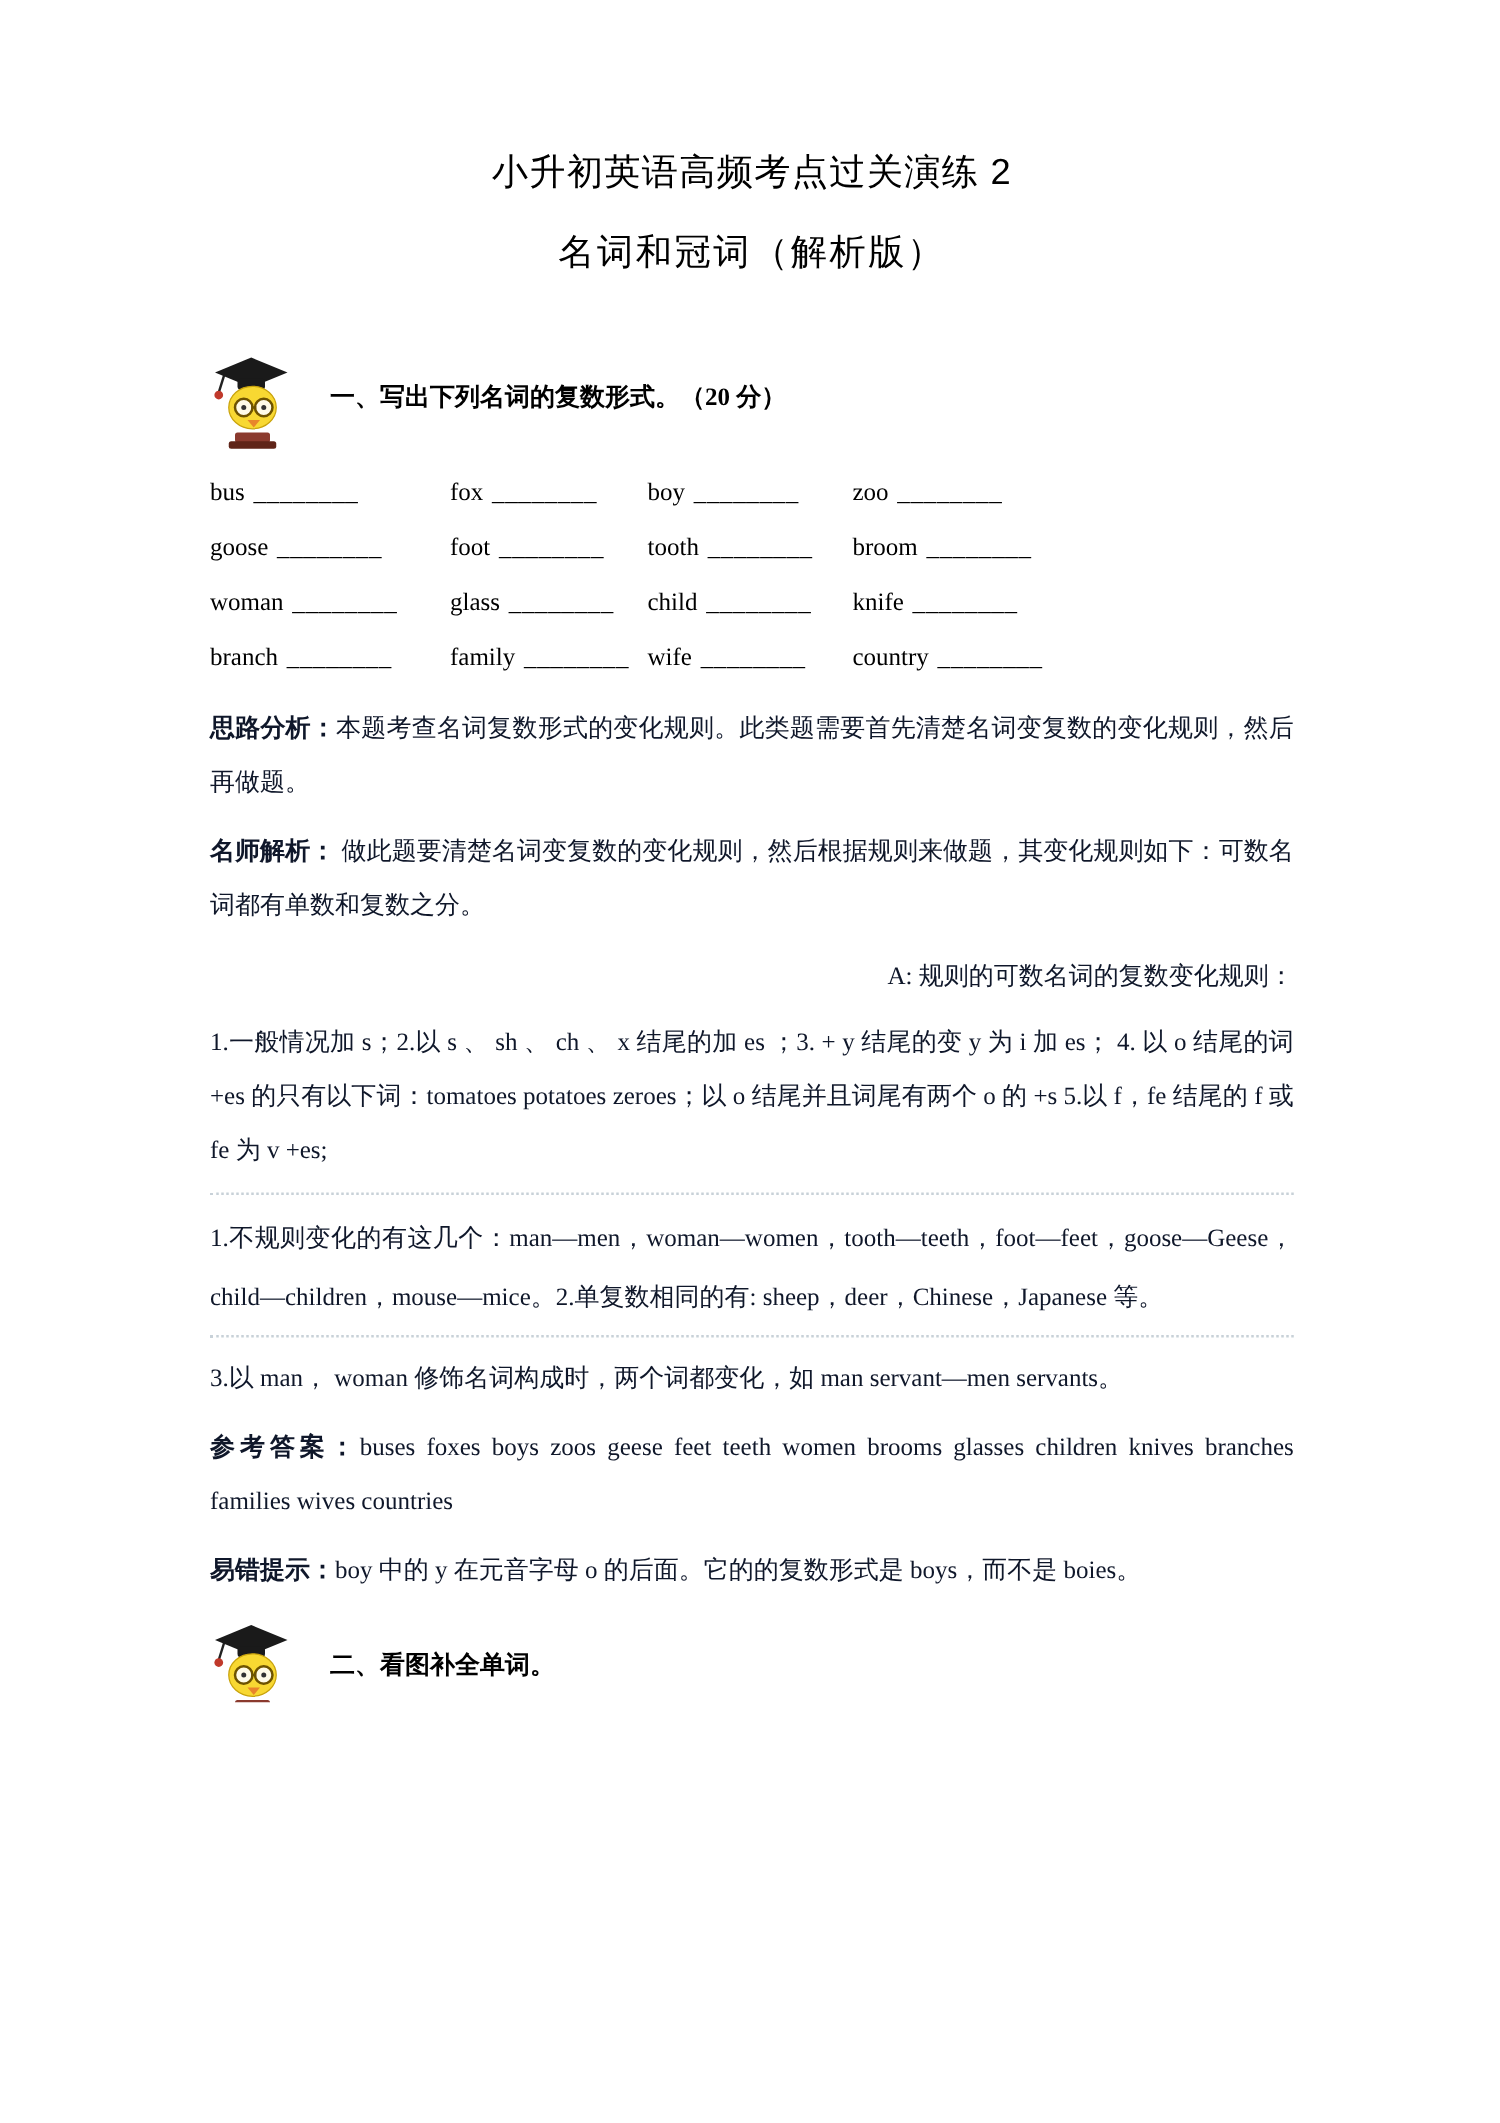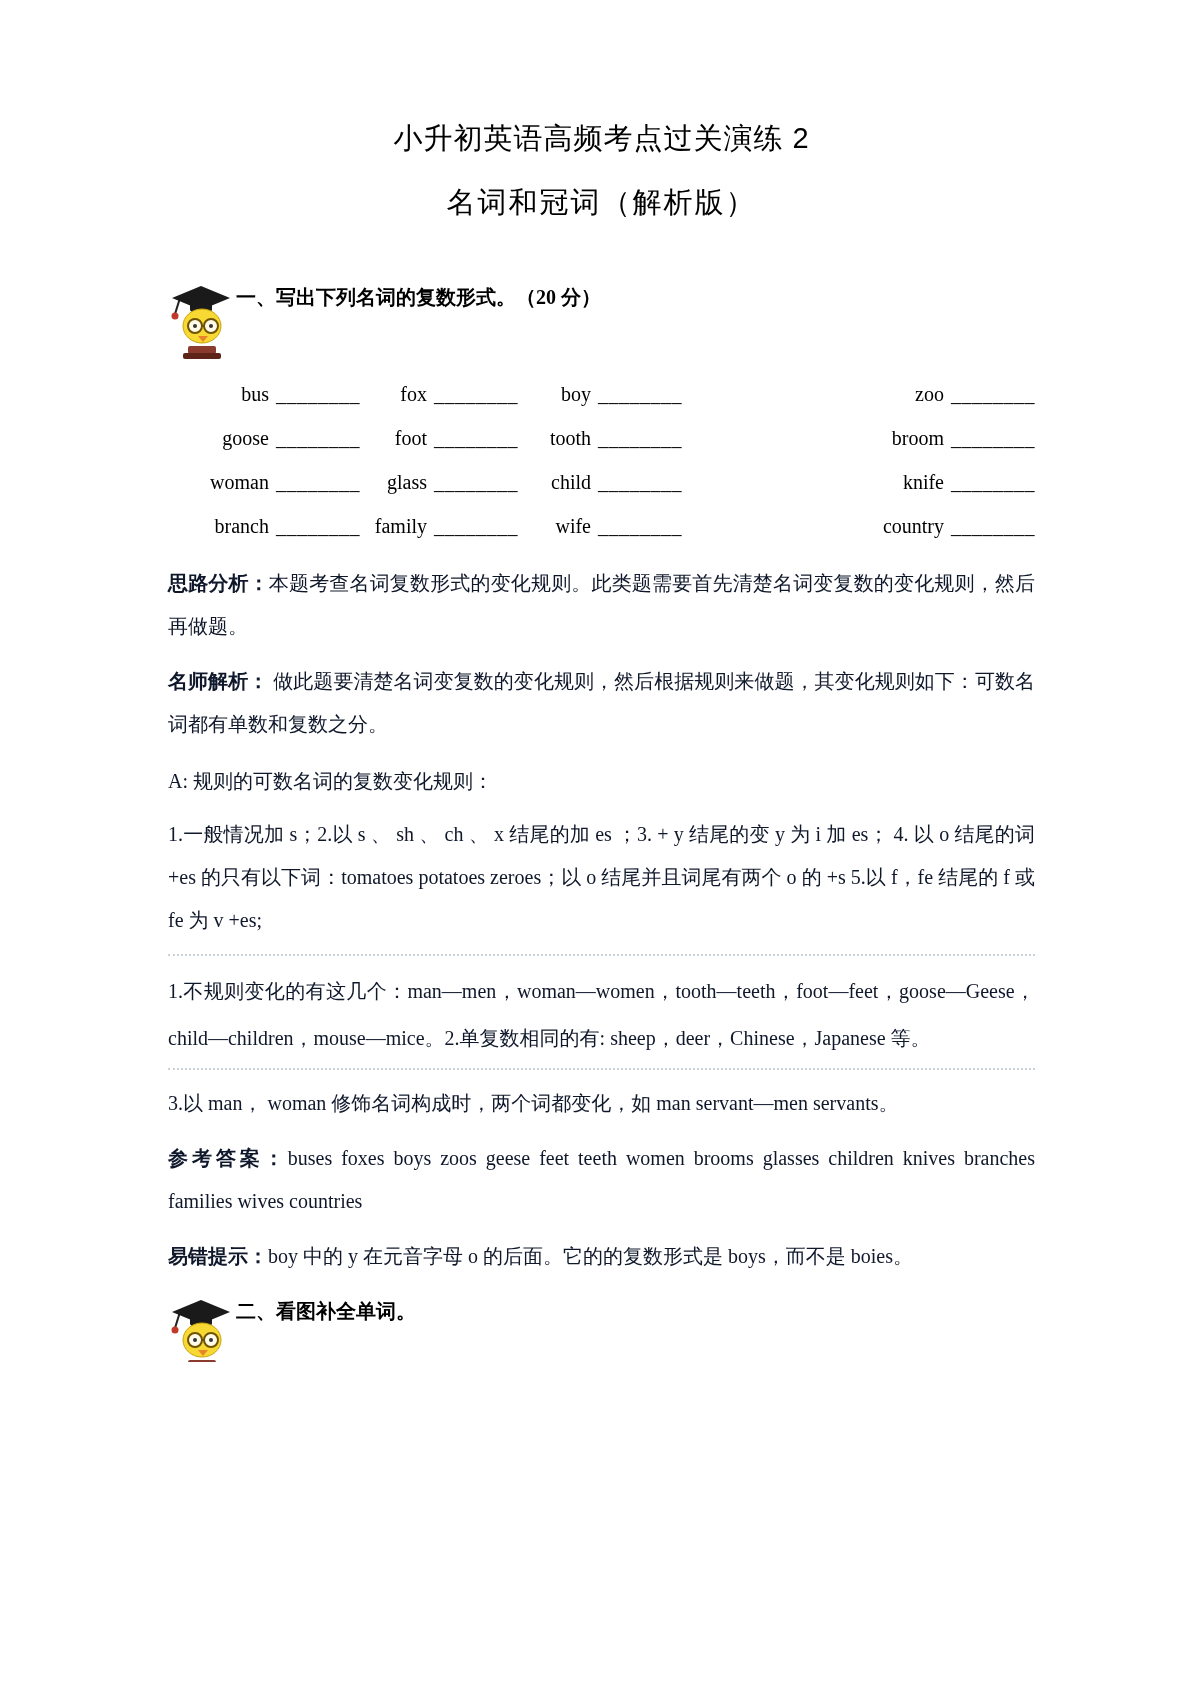--- a/index.html
+++ b/index.html
@@ -9,34 +9,34 @@
     font-family:"Liberation Serif","DejaVu Serif",serif; font-size:20px; color:#000;
     position:relative;
   }
   .title, .subtitle {
     font-family:"Liberation Sans","DejaVu Sans",sans-serif;
     font-size:29px; line-height:40px; text-align:center; letter-spacing:1px;
   }
   .title { margin:0 0 24px; }
   .subtitle { margin:0 0 62px; letter-spacing:2px; }
 
-  .section-head { display:flex; align-items:flex-start; margin:0 0 12px; }
+  .section-head { display:flex; align-items:center; margin:0 0 12px;gap:28px; }
   .mascot { display:inline-block; width:66px; height:76px; flex:0 0 auto; }
   .section-title { font-weight:700; font-size:20px; line-height:26px; padding:0 0 8px 2px; }
 
   .word-grid {
     display:grid; grid-template-columns:192px 158px 164px 1fr;
-    line-height:44px; margin:4px 0 14px; font-size:20px;text-align:right;
+    line-height:44px; margin:4px 0 14px; font-size:20px;
   }
   .cell .blank { margin-left:7px; letter-spacing:0.5px; }
 
   .red { color:#0f172a; }
   .para { margin:0 0 12px; line-height:43px; text-align:justify; }
   .label { font-weight:700; }
-  .rule-head { margin:14px 0 10px; text-align:left; }
+  .rule-head { margin:14px 0 10px; text-align:right; }
   .ruleb { line-height:47px; margin-bottom:4px; }
   hr.dotted { border:none; border-top:2px dotted #c8d1d8; margin:6px 0 12px; }
   .tip { margin-bottom:20px; }
   .sec2 { margin-top:18px; }
 </style>
 </head>
 <body>
 
 <div class="page">
 

